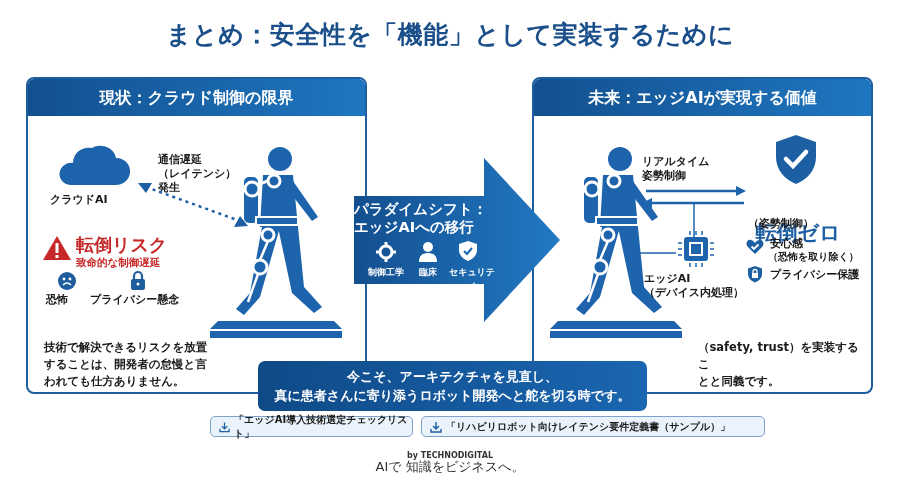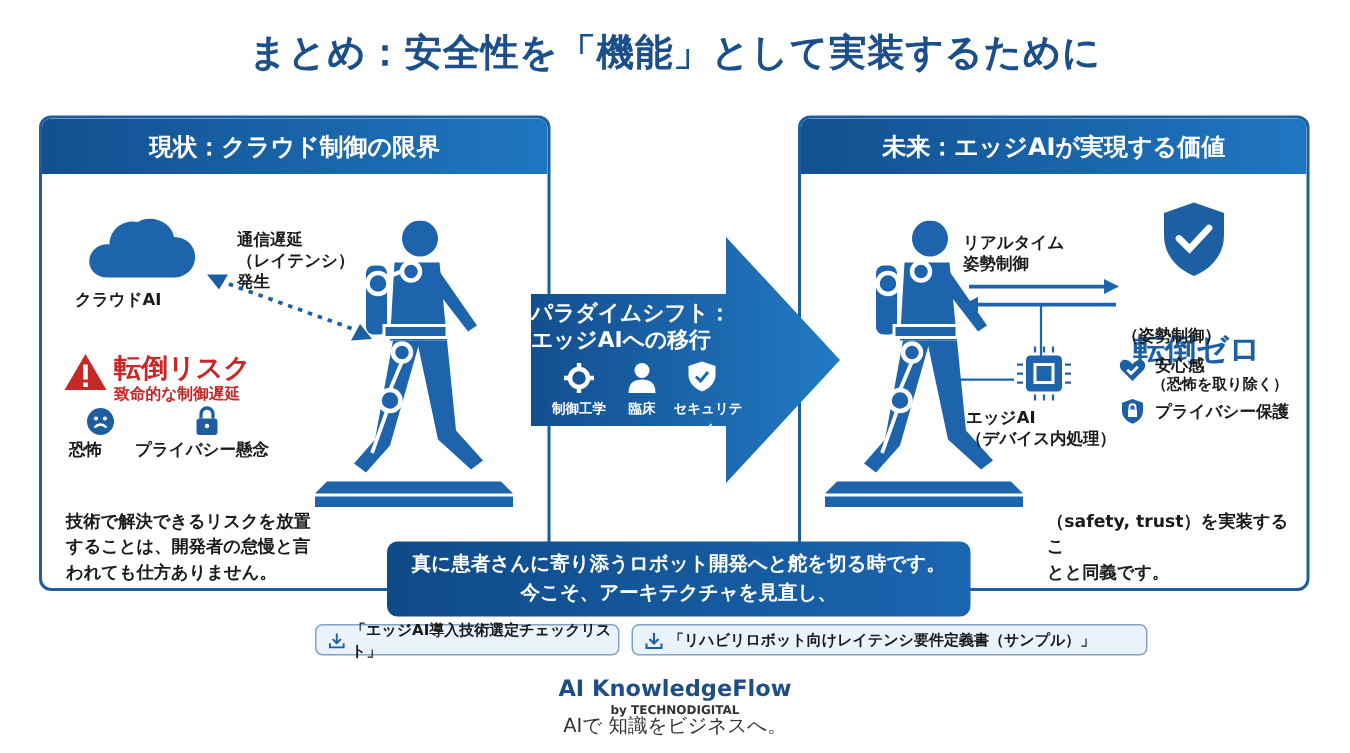--- a/index.html
+++ b/index.html
@@ -230,34 +230,33 @@
   <svg class="abs" style="left:104px;top:82px" width="20" height="22" viewBox="0 0 20 22">
     <path d="M10 1 L19 4 V10 C19 15 15 19 10 21 C5 19 1 15 1 10 V4 Z" fill="#fff"></path>
     <path d="M6 11 L9 14 L14 8" stroke="#1a66b0" stroke-width="2" fill="none"></path>
   </svg>
   <div class="abs arrow-icon-lbl" style="left:10px;top:108px;width:44px">制御工学</div>
   <div class="abs arrow-icon-lbl" style="left:56px;top:108px;width:36px">臨床</div>
   <div class="abs arrow-icon-lbl" style="left:92px;top:108px;width:52px">セキュリティ</div>
 </div>
 
 <div class="banner">
+  <div>今こそ、アーキテクチャを見直し、</div>
   <div>真に患者さんに寄り添うロボット開発へと舵を切る時です。</div>
-  <div>今こそ、アーキテクチャを見直し、</div>
 </div>
 
 <div class="dl-btn" style="left:210px;width:203px">
   <svg width="12" height="12" viewBox="0 0 12 12">
     <path d="M6 1 V8 M3 5 L6 8 L9 5 M1 8 V11 H11 V8" stroke="#1d5fa3" stroke-width="1.4" fill="none"></path>
   </svg>
   <span>「エッジAI導入技術選定チェックリスト」</span>
 </div>
 <div class="dl-btn" style="left:421px;width:344px">
   <svg width="12" height="12" viewBox="0 0 12 12">
     <path d="M6 1 V8 M3 5 L6 8 L9 5 M1 8 V11 H11 V8" stroke="#1d5fa3" stroke-width="1.4" fill="none"></path>
   </svg>
   <span>「リハビリロボット向けレイテンシ要件定義書（サンプル）」</span>
 </div>
 
 <div class="brand">
-  <div class="brand-name">AI KnowledgeFlow</div>
   <div class="brand-by">by TECHNODIGITAL</div>
   <div class="brand-tag">AIで 知識をビジネスへ。</div>
 </div>
 
 </body></html>

